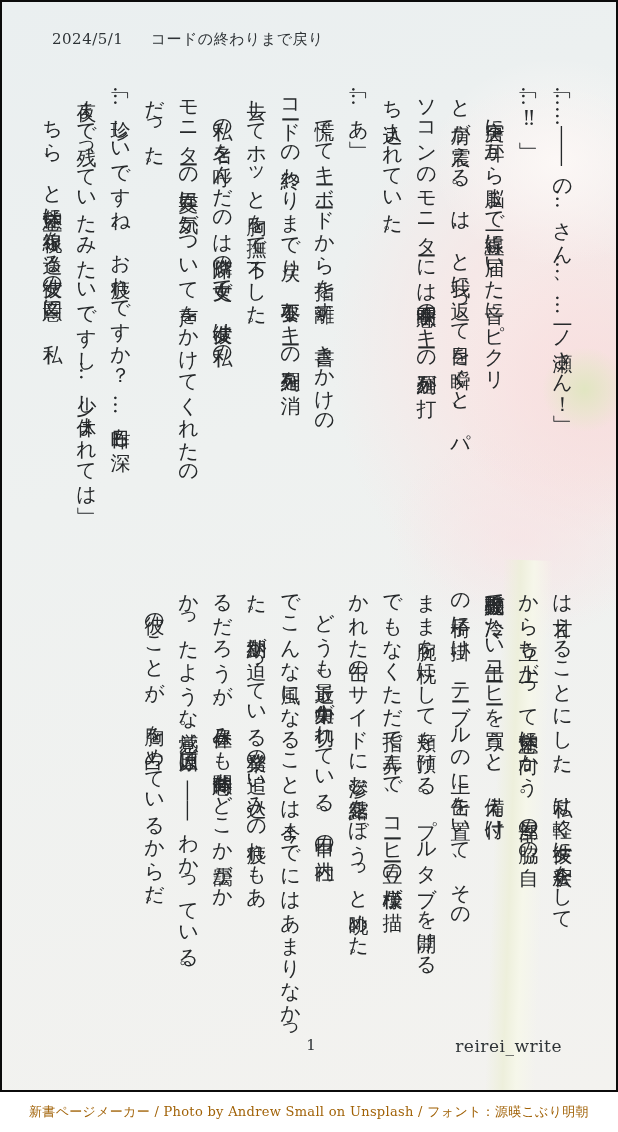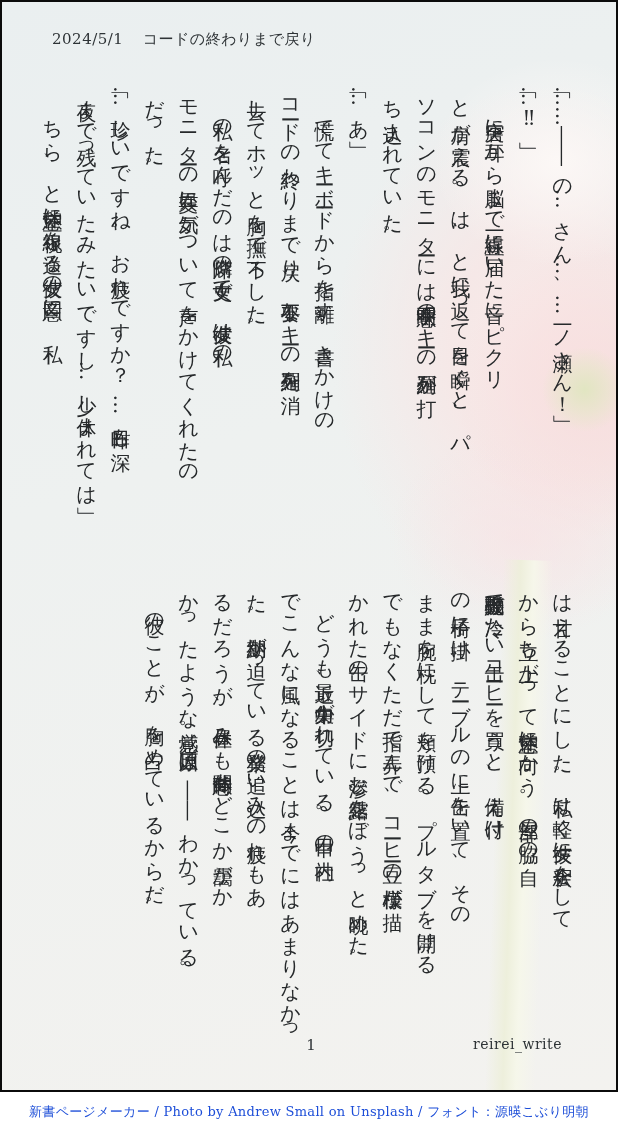--- a/index.html
+++ b/index.html
@@ -43,47 +43,47 @@
     background: linear-gradient(to right, rgba(240,242,221,0) 0%, rgba(237,239,218,0.92) 35%, rgba(246,247,234,0.95) 62%, rgba(240,242,221,0) 100%);
     transform: rotate(2deg);
   }
   
   .content { position: relative; z-index: 1; }
   .header-row {
     position: absolute; top: 28px; left: 50px;
     font-size: 15px; color: #2e3336; letter-spacing: 0.5px;
     white-space: nowrap;
   }
-  .header-row .date { margin-right: 14px; }
+  .header-row .date { margin-right: 22px; }
   .vblock {
     position: absolute; right: 36px;
     height: 455px;
     writing-mode: vertical-rl;
     text-orientation: mixed;
     font-size: 20px; color: #26292b;
     letter-spacing: 0;
   }
   .vblock.top { top: 84px; }
   .vblock.bottom { top: 578px; }
   .vline { margin: 0; padding: 0; line-height: 34px; white-space: nowrap; }
   .page-number {
     position: absolute; top: 1034px; left: 0; width: 618px;
     text-align: center; font-size: 15px; color: #2e3336;
   }
   .author {
     position: absolute; top: 1034px; right: 54px;
-    font-size: 14px; color: #2e3336; letter-spacing: 0.5px;
+    font-size: 17px; color: #2e3336; letter-spacing: 0.5px;
   }
   .credit-bar {
     position: absolute; top: 1092px; left: 0;
     width: 618px; height: 40px;
     background: #ffffff;
     display: flex; align-items: center; justify-content: center;
   }
-  .credit-bar span { font-size: 13px; color: #1d4ed8; letter-spacing: 0.3px; white-space: nowrap; }
+  .credit-bar span { font-size: 13px; color: #a16207; letter-spacing: 0.3px; white-space: nowrap; }
 </style>
 </head>
 <body>
 
 <div class="page">
 
   <div class="decor flower-halo"></div>
   <div class="decor petal-white"></div>
   <div class="decor flower-ring"></div>
   <div class="decor flower-lower"></div>

